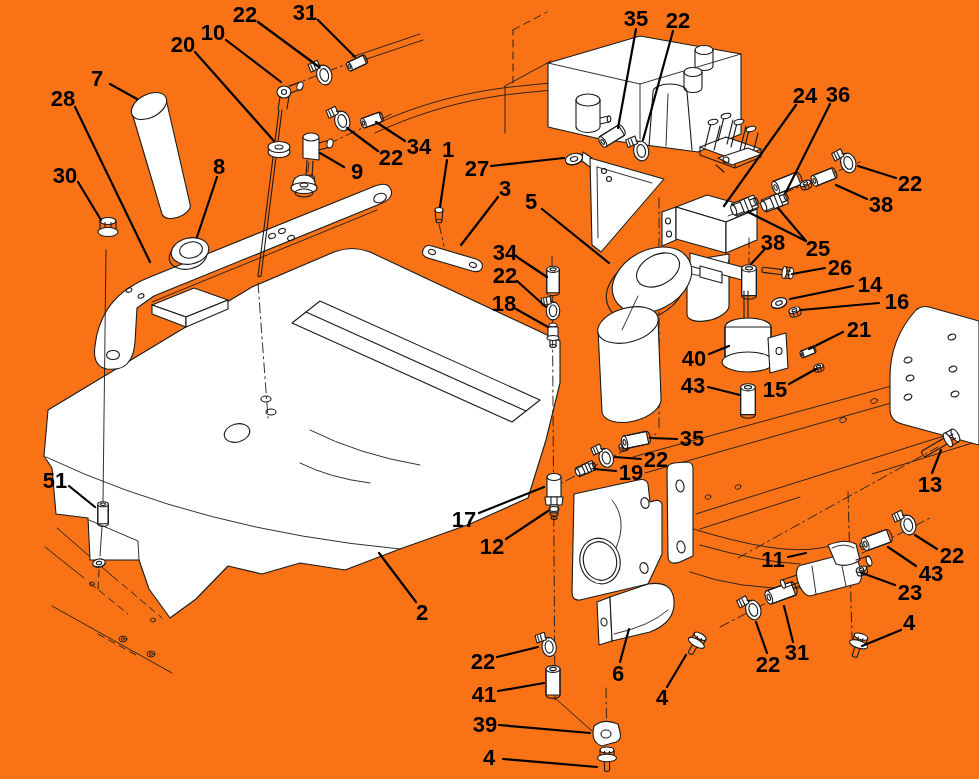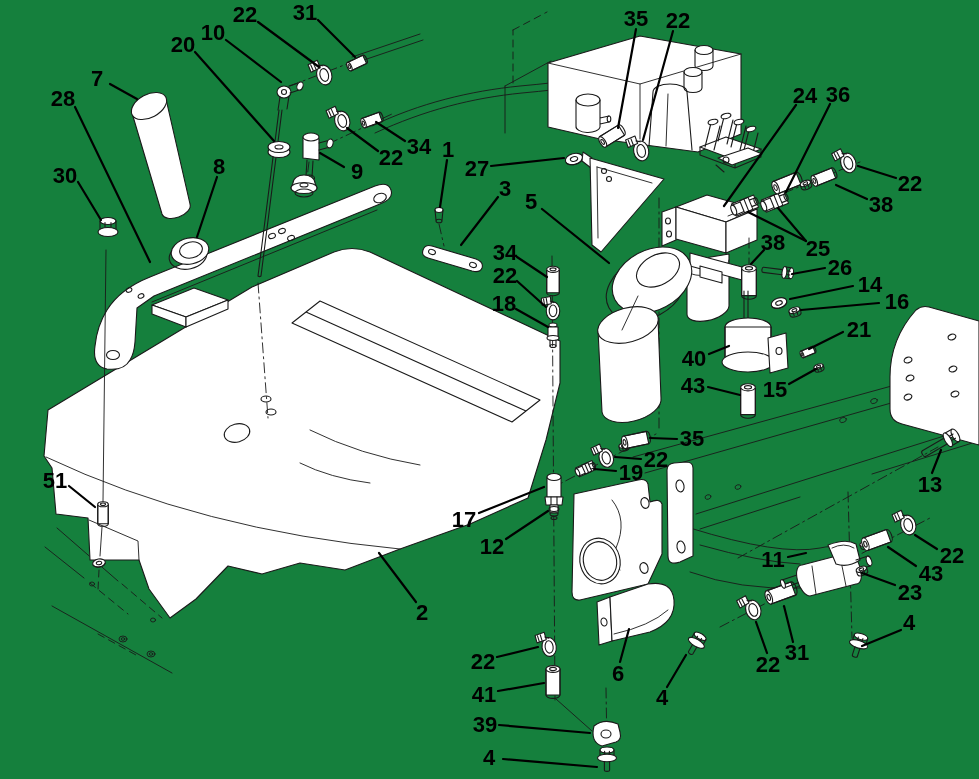--- a/index.html
+++ b/index.html
@@ -1,16 +1,16 @@
 <!DOCTYPE html>
 <html><head>
 <meta charset="utf-8">
 <style>
   html,body{margin:0;padding:0;background:#ffffff;}
-  #page{position:relative;width:979px;height:779px;background:#15803d;overflow:hidden;
+  #page{position:relative;width:979px;height:779px;background:#f97316;overflow:hidden;
         font-family:"Liberation Sans",sans-serif;}
   svg{position:absolute;left:0;top:0;}
   svg *{vector-effect:non-scaling-stroke;}
   path,ellipse,circle,rect,line{fill:none;stroke:#1a1a1a;stroke-width:1.1;
         stroke-linecap:round;stroke-linejoin:round;}
   .w{fill:#ffffff;}
   .thin{stroke-width:0.9;}
   .dash{stroke-dasharray:7 5;stroke-width:0.9;}
   .cl{stroke-dasharray:10 4 2 4;stroke-width:0.9;}
   .leader{stroke:#000000;stroke-width:2.2;}

